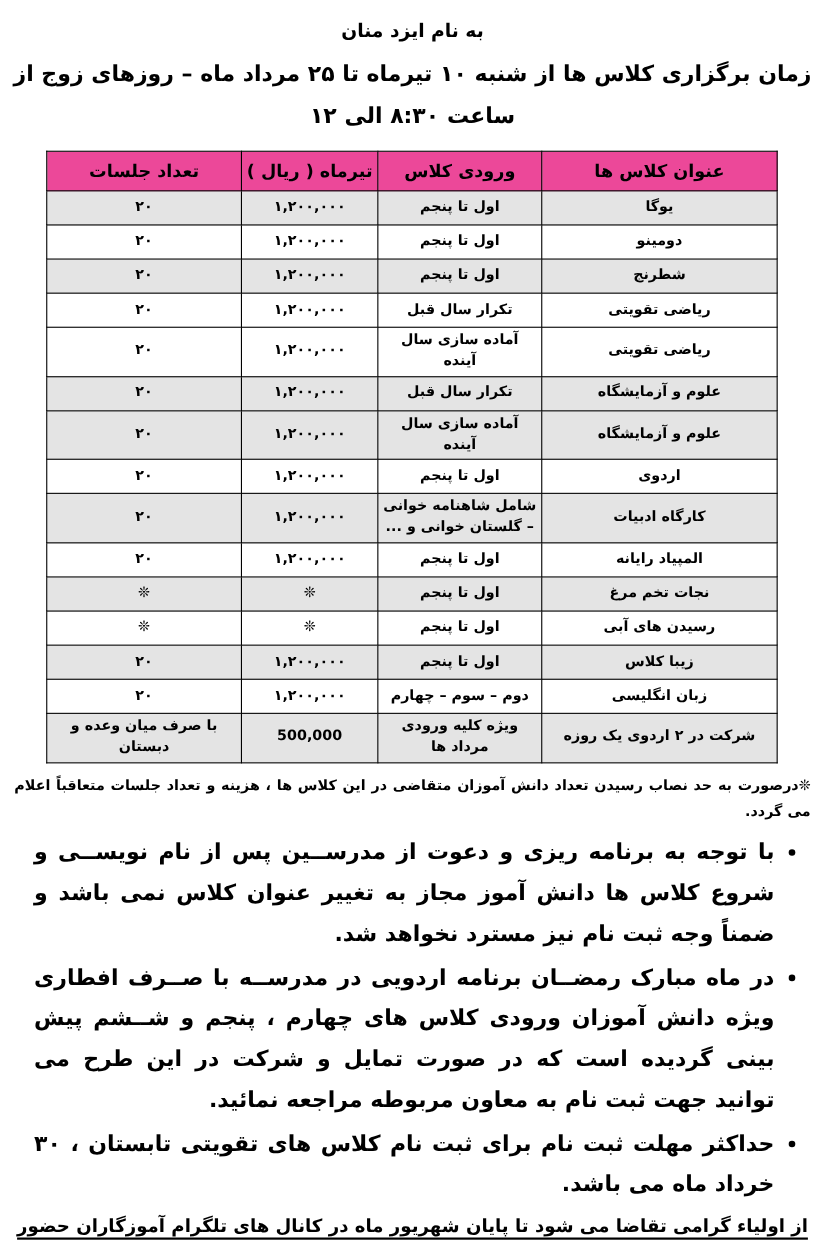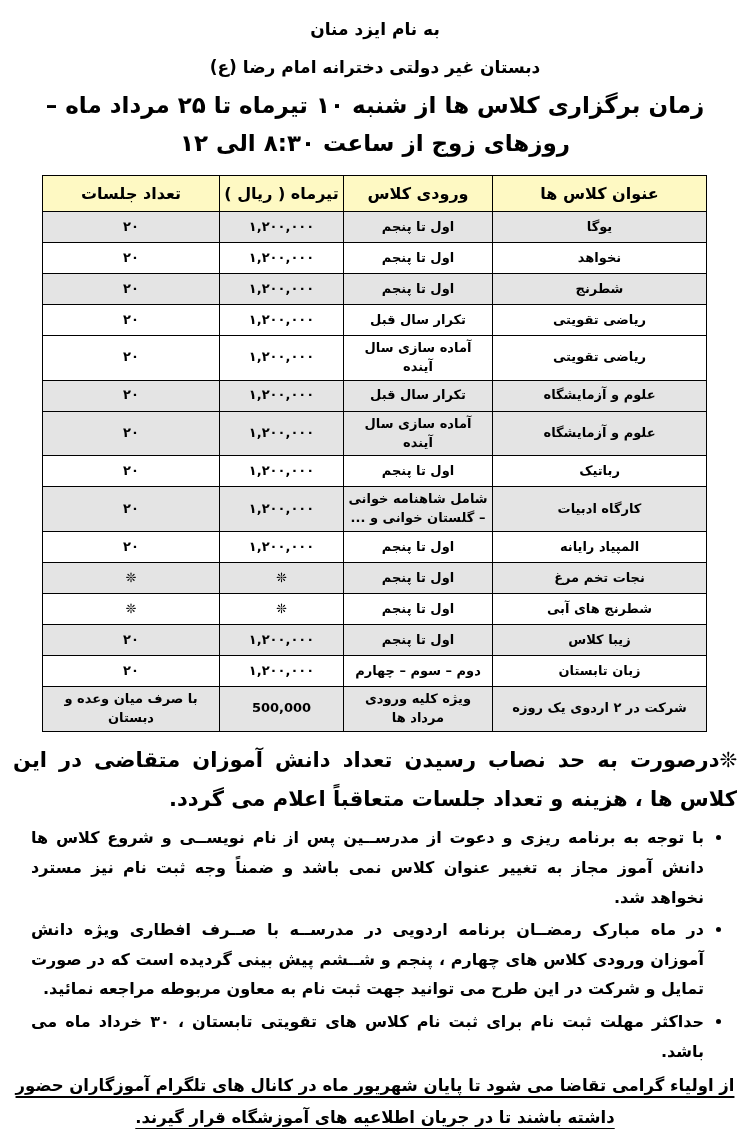--- a/index.html
+++ b/index.html
@@ -14,60 +14,60 @@
     direction: rtl;
     font-weight: bold;
     padding-top: 10px;
   }
   
   .title-line {
     text-align: center;
     font-size: 17px;
     line-height: 38px;
   }
-  .title-line.schedule { font-size: 23px; letter-spacing: 0.2px; }
+  .title-line.schedule { font-size: 20px; letter-spacing: 0.2px; }
   
   table.classes {
     width: 664px;
     margin: 13px 43px 0;
     border-collapse: collapse;
     table-layout: fixed;
   }
   table.classes th, table.classes td {
     border: 1px solid #000;
     text-align: center;
     vertical-align: middle;
     font-weight: bold;
     padding: 3px 4px;
   }
   table.classes th {
     font-size: 16px;
     height: 36px;
-    background: #fef9c3;
+    background: #ec4899;
   }
   table.classes td {
     font-size: 13px;
     height: 31px;
     line-height: 1.45;
   }
   tr.shaded td { background: #e4e4e4; }
   
   .footnote {
     margin: 9px 13px 0;
-    font-size: 21px;
+    font-size: 13px;
     line-height: 1.85;
     text-align: justify;
   }
   ul.bullets {
     margin: 5px 0 0;
     padding-right: 46px;
     padding-left: 14px;
   }
   ul.bullets li {
-    font-size: 16px;
+    font-size: 20px;
     line-height: 1.85;
     text-align: justify;
     margin-bottom: 3px;
     margin-left: 17px;
   }
   .underlined-notice {
     margin: 4px 10px 0;
     font-size: 16.5px;
     line-height: 1.95;
     text-align: center;
@@ -76,21 +76,20 @@
     text-decoration-thickness: 1.5px;
   }
 </style>
 </head>
 <body>
 
 <div class="page">
 
   <header>
     <div class="title-line">به نام ایزد منان</div>
-    <div class="title-line">دبستان غیر دولتی دخترانه امام رضا (ع)</div>
     <div class="title-line schedule">زمان برگزاری کلاس ها از شنبه ۱۰  تیرماه تا ۲۵  مرداد ماه – روزهای زوج از ساعت ۸:۳۰ الی ۱۲</div>
   </header>
 
   <table class="classes">
     <colgroup>
       <col style="width:214px">
       <col style="width:149px">
       <col style="width:124px">
       <col style="width:177px">
     </colgroup>
@@ -103,21 +102,21 @@
         </tr>
     </thead>
     <tbody>
         <tr class="shaded">
           <td>یوگا</td>
           <td>اول تا پنجم</td>
           <td>۱,۲۰۰,۰۰۰</td>
           <td>۲۰</td>
         </tr>
         <tr>
-          <td>نخواهد</td>
+          <td>دومینو</td>
           <td>اول تا پنجم</td>
           <td>۱,۲۰۰,۰۰۰</td>
           <td>۲۰</td>
         </tr>
         <tr class="shaded">
           <td>شطرنج</td>
           <td>اول تا پنجم</td>
           <td>۱,۲۰۰,۰۰۰</td>
           <td>۲۰</td>
         </tr>
@@ -139,21 +138,21 @@
           <td>۱,۲۰۰,۰۰۰</td>
           <td>۲۰</td>
         </tr>
         <tr class="shaded">
           <td>علوم و آزمایشگاه</td>
           <td>آماده سازی سال آینده</td>
           <td>۱,۲۰۰,۰۰۰</td>
           <td>۲۰</td>
         </tr>
         <tr>
-          <td>رباتیک</td>
+          <td>اردوی</td>
           <td>اول تا پنجم</td>
           <td>۱,۲۰۰,۰۰۰</td>
           <td>۲۰</td>
         </tr>
         <tr class="shaded">
           <td>کارگاه ادبیات</td>
           <td>شامل شاهنامه خوانی – گلستان خوانی و ...</td>
           <td>۱,۲۰۰,۰۰۰</td>
           <td>۲۰</td>
         </tr>
@@ -163,33 +162,33 @@
           <td>۱,۲۰۰,۰۰۰</td>
           <td>۲۰</td>
         </tr>
         <tr class="shaded">
           <td>نجات تخم مرغ</td>
           <td>اول تا پنجم</td>
           <td>❊</td>
           <td>❊</td>
         </tr>
         <tr>
-          <td>شطرنج های آبی</td>
+          <td>رسیدن های آبی</td>
           <td>اول تا پنجم</td>
           <td>❊</td>
           <td>❊</td>
         </tr>
         <tr class="shaded">
           <td>زیبا کلاس</td>
           <td>اول تا پنجم</td>
           <td>۱,۲۰۰,۰۰۰</td>
           <td>۲۰</td>
         </tr>
         <tr>
-          <td>زبان تابستان</td>
+          <td>زبان انگلیسی</td>
           <td>دوم – سوم – چهارم</td>
           <td>۱,۲۰۰,۰۰۰</td>
           <td>۲۰</td>
         </tr>
         <tr class="shaded">
           <td>شرکت در ۲ اردوی یک روزه</td>
           <td>ویژه کلیه ورودی مرداد  ها</td>
           <td>500,000</td>
           <td>با صرف میان وعده و دبستان</td>
         </tr>

